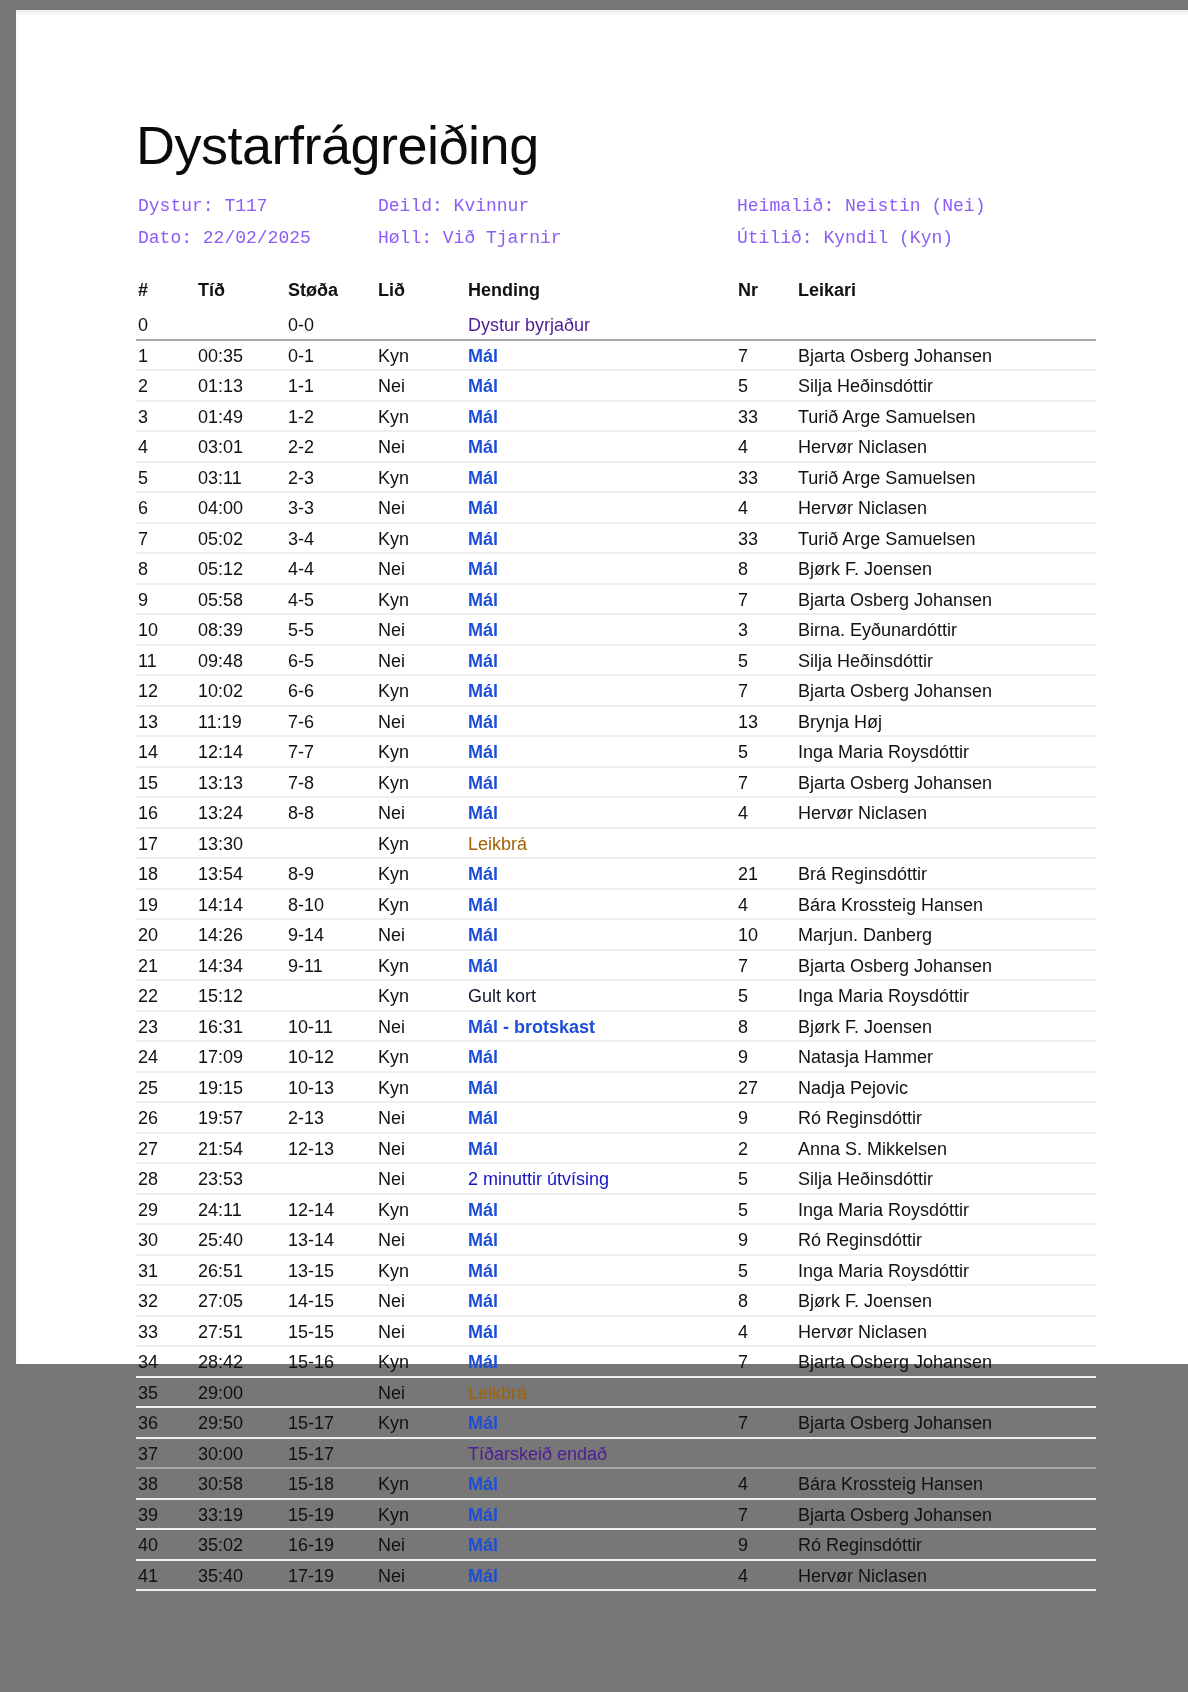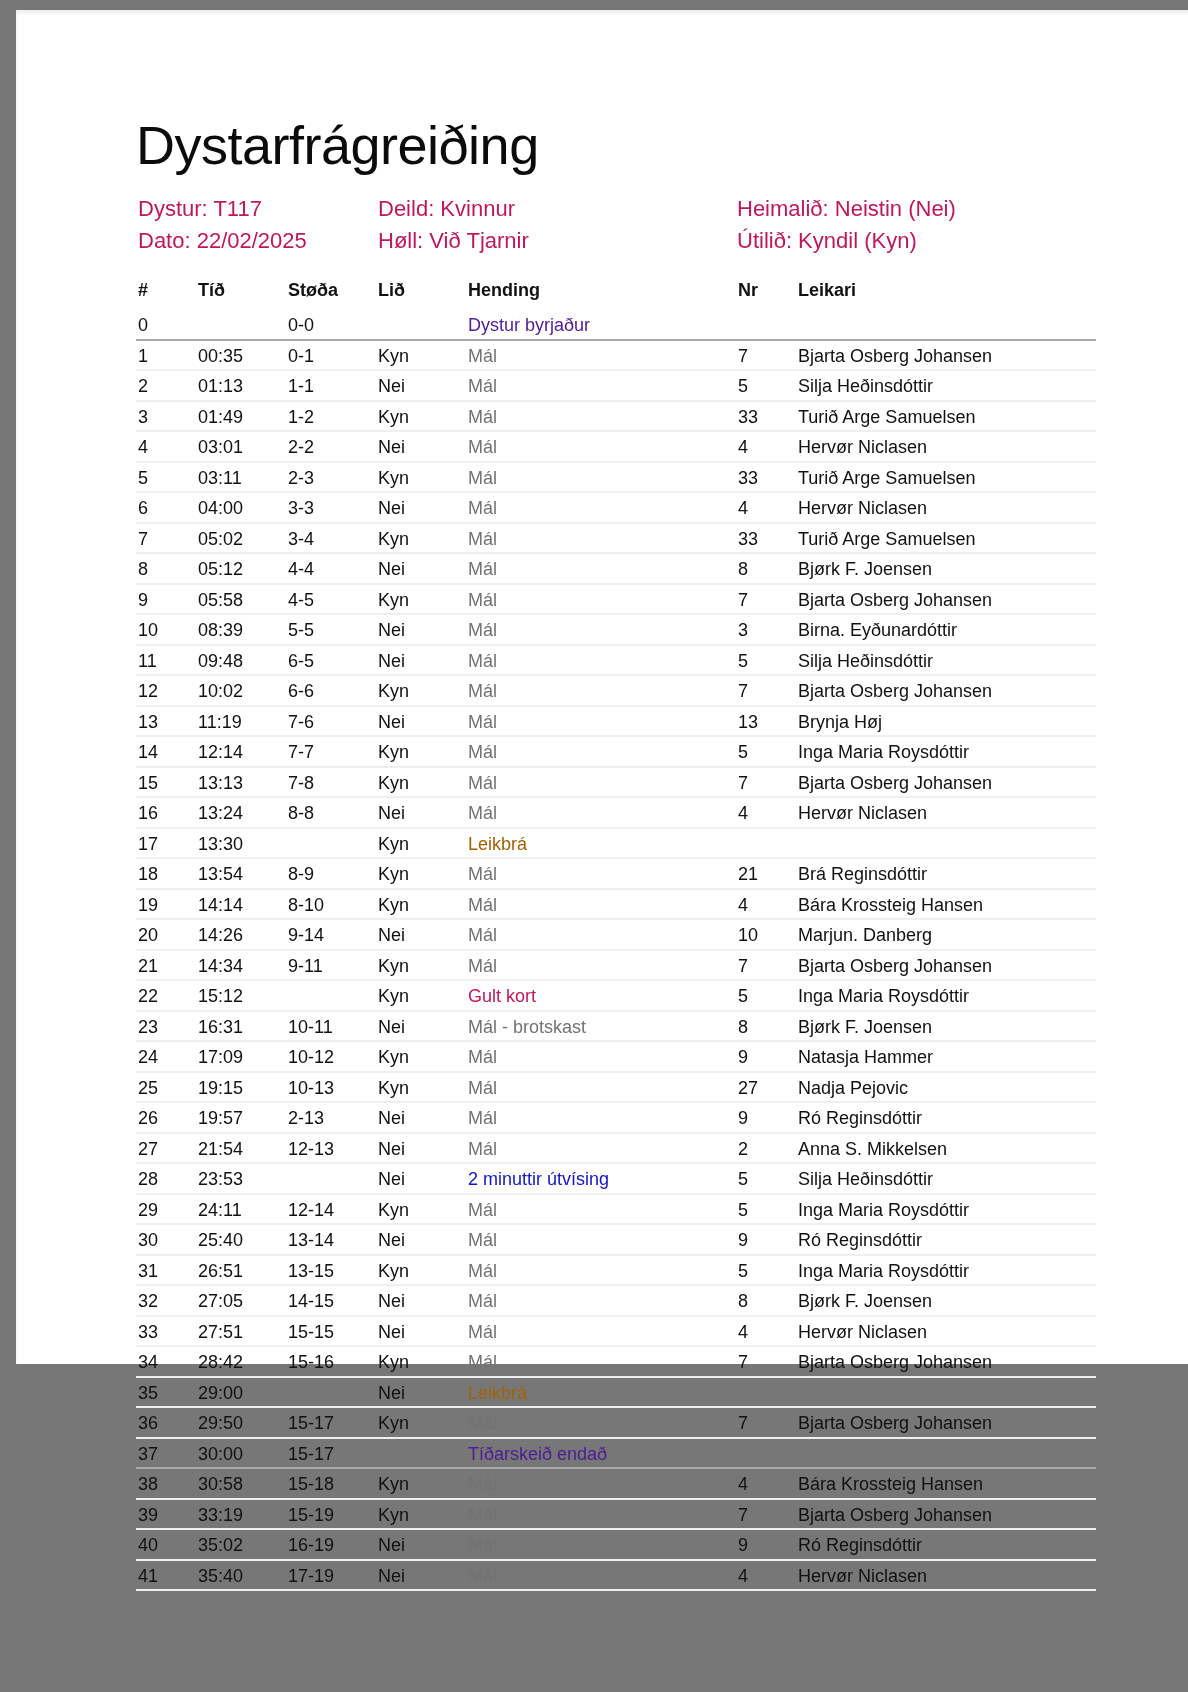--- a/index.html
+++ b/index.html
@@ -13,21 +13,21 @@
       position: absolute; left: 16px; top: 10px;
       width: 1186px; height: 1354px;
       background: #ffffff;
       box-shadow: inset 0 3px 4px rgba(0,0,0,0.08);
     }
     .title {
       position: absolute; left: 120px; top: 104px;
       font-size: 54px; font-weight: 400; letter-spacing: -0.5px;
       color: #0b0b0b; margin: 0;
     }
-    .meta { position: absolute; font-size: 22px; color: #be185d; white-space: nowrap; }
+    .meta { position: absolute; font-size: 18px; color: #8b5cf6; white-space: nowrap; font-family: Liberation Mono, monospace; }
     .m-r1 { top: 186px; }
     .m-r2 { top: 218px; }
     .m-c1 { left: 122px; }
     .m-c2 { left: 362px; }
     .m-c3 { left: 721px; }
 
     .table { position: absolute; left: 120px; top: 264px; width: 960px; }
     .hdr, .row { position: relative; height: 30.5px; font-size: 18px; }
     .hdr { height: 36px; font-weight: 700; }
     .row { border-bottom: 2px solid #efefef; box-sizing: border-box; }
@@ -35,24 +35,24 @@
     .cell { position: absolute; top: 5px; white-space: nowrap; }
     .hdr .cell { top: 6px; }
     .c-num { left: 2px; }
     .c-time { left: 62px; }
     .c-score { left: 152px; }
     .c-team { left: 242px; }
     .c-event { left: 332px; }
     .c-nr { left: 602px; }
     .c-player { left: 662px; }
 
-    .ev-goal { color: #737373; }
+    .ev-goal { color: #1d4ed8; font-weight: bold; }
     .ev-start { color: #4c1d95; }
     .ev-foul { color: #a16207; }
-    .ev-yellow { color: #be185d; }
+    .ev-yellow { color: #0f172a; }
     .ev-susp { color: #1414c8; }
   </style>
 </head>
 <body>
 
 <div class="page">
   <h1 class="title">Dystarfrágreiðing</h1>
 
   <div class="meta m-r1 m-c1">Dystur: T117</div>
   <div class="meta m-r2 m-c1">Dato: 22/02/2025</div>

